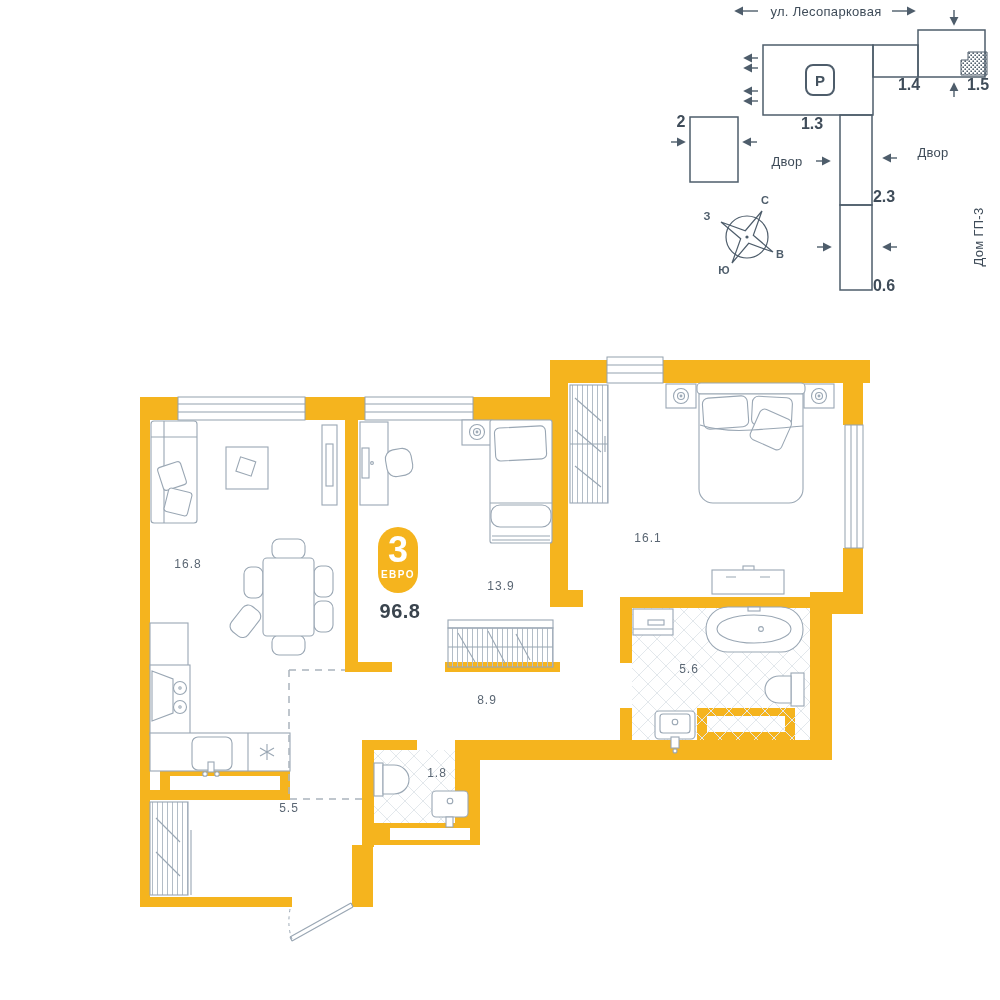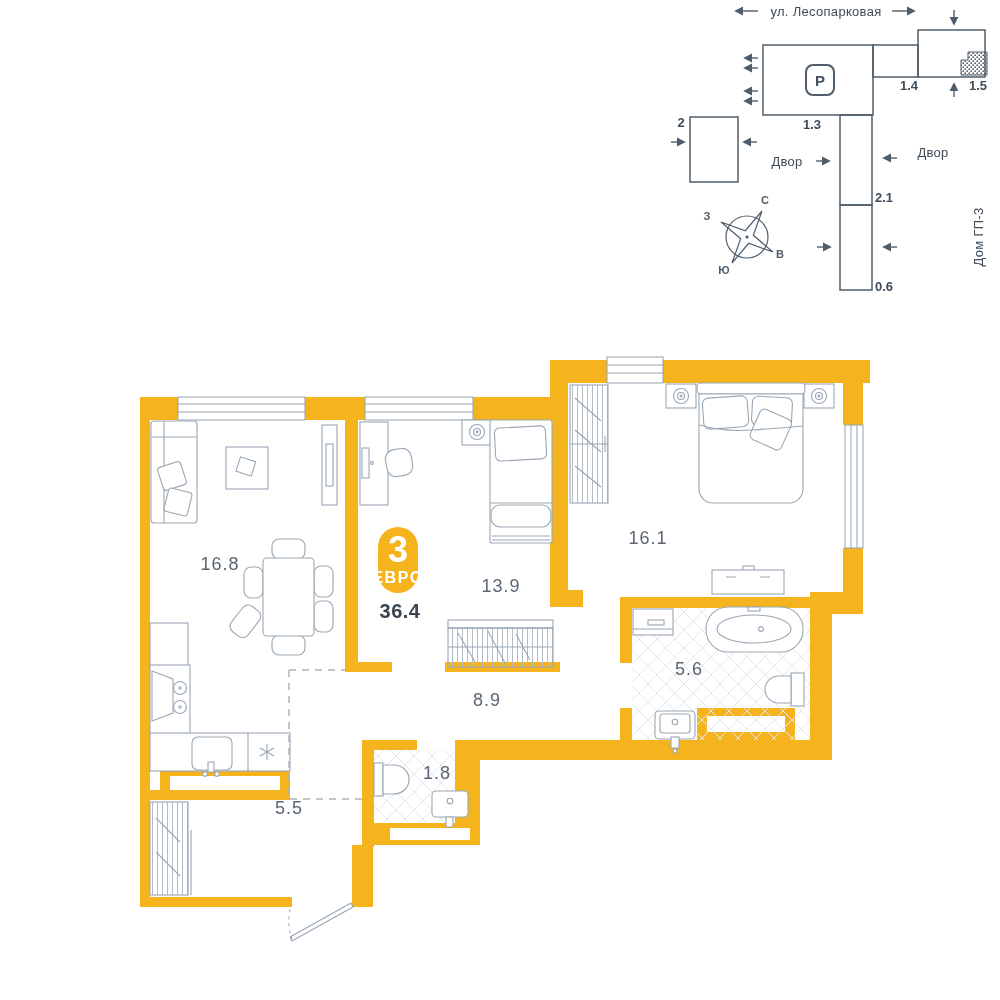--- a/index.html
+++ b/index.html
@@ -4,30 +4,30 @@
 <style>
   :root{
     --wall:#F5B41E; --line:#9AA7B4; --tile:#E3E8EC; --hatch:#B3BDC7;
     --dash:#ABB4BD; --site:#4E5D6B; --labelText:#5A6673; --dark:#3A444E;
   }
   html,body{margin:0;padding:0;background:#fff;}
   #stage{position:relative;width:1000px;height:1000px;background:#fff;overflow:hidden;
          font-family:"Liberation Sans", sans-serif;}
   #plan-svg{position:absolute;left:0;top:0;}
   .lbl{position:absolute;transform:translate(-50%,-50%);white-space:nowrap;}
-  .area-label{font-size:18px;color:var(--labelText);letter-spacing:1px;font-weight:400;}
+  .area-label{font-size:12px;color:var(--labelText);letter-spacing:1px;font-weight:400;}
   .site-label{font-size:13px;color:#3F4C59;font-weight:500;letter-spacing:.3px;}
-  .site-num{font-size:13px;color:#3F4C59;font-weight:700;}
+  .site-num{font-size:16px;color:#3F4C59;font-weight:700;}
   .compass-letter{font-size:11px;color:#4E5D6B;font-weight:600;}
   .rot{transform:translate(-50%,-50%) rotate(-90deg);}
   .badge{position:absolute;left:378px;top:527px;width:40px;height:66px;border-radius:20px;
          background:var(--wall);display:flex;flex-direction:column;align-items:center;
          justify-content:flex-start;}
   .badge-num{color:#fff;font-size:36px;font-weight:700;line-height:40px;margin-top:3px;}
-  .badge-type{color:#fff;font-size:16px;font-weight:700;letter-spacing:1.5px;margin-top:-1px;text-align:right;}
+  .badge-type{color:#fff;font-size:10px;font-weight:700;letter-spacing:1.5px;margin-top:-1px;text-align:right;}
   .total-area{position:absolute;transform:translate(-50%,-50%);font-size:20px;font-weight:700;
               color:var(--dark);letter-spacing:.5px;}
   .p-label{font-size:15px;font-weight:800;color:#44525F;}
 </style>
 </head>
 <body>
 
 <div id="stage">
 
 <svg id="plan-svg" width="1000" height="1000" viewBox="0 0 1000 1000">
@@ -286,41 +286,41 @@
     </g>
 
     <g>
       <circle cx="747" cy="237" r="21" stroke-width="1.2"></circle>
       <path d="M762,211 L753.3,235.3 L773,252 L748.7,243.3 L732,263 L740.7,238.7 L721,222 L745.3,230.7 Z" stroke-width="1.2"></path>
       <circle cx="747" cy="237" r="1.6" fill="var(--site)" stroke="none"></circle>
     </g>
   </g>
 </svg>
 
-  <div class="lbl area-label" style="left:220px;top:564px">16.8</div>
+  <div class="lbl area-label" style="left:188px;top:564px">16.8</div>
   <div class="lbl area-label" style="left:501px;top:586px">13.9</div>
   <div class="lbl area-label" style="left:648px;top:538px">16.1</div>
   <div class="lbl area-label" style="left:689px;top:669px">5.6</div>
   <div class="lbl area-label" style="left:487px;top:700px">8.9</div>
   <div class="lbl area-label" style="left:437px;top:773px">1.8</div>
   <div class="lbl area-label" style="left:289px;top:808px">5.5</div>
 
   <div class="badge">
     <div class="badge-num">3</div>
     <div class="badge-type">ЕВРО</div>
   </div>
-  <div class="total-area" style="left:400px;top:611px">36.4</div>
+  <div class="total-area" style="left:400px;top:611px">96.8</div>
 
   <div class="lbl site-label" style="left:826px;top:11px">ул. Лесопарковая</div>
   <div class="lbl p-label" style="left:820px;top:80px">P</div>
   <div class="lbl site-num" style="left:812px;top:124px">1.3</div>
   <div class="lbl site-num" style="left:909px;top:85px">1.4</div>
   <div class="lbl site-num" style="left:978px;top:85px">1.5</div>
   <div class="lbl site-num" style="left:681px;top:122px">2</div>
-  <div class="lbl site-num" style="left:884px;top:197px">2.1</div>
+  <div class="lbl site-num" style="left:884px;top:197px">2.3</div>
   <div class="lbl site-num" style="left:884px;top:286px">0.6</div>
   <div class="lbl site-label" style="left:787px;top:161px">Двор</div>
   <div class="lbl site-label" style="left:933px;top:152px">Двор</div>
   <div class="lbl site-label rot" style="left:978px;top:237px">Дом ГП-3</div>
 
   <div class="lbl compass-letter" style="left:765px;top:200px">С</div>
   <div class="lbl compass-letter" style="left:724px;top:270px">Ю</div>
   <div class="lbl compass-letter" style="left:707px;top:216px">З</div>
   <div class="lbl compass-letter" style="left:780px;top:254px">В</div>
 </div>

